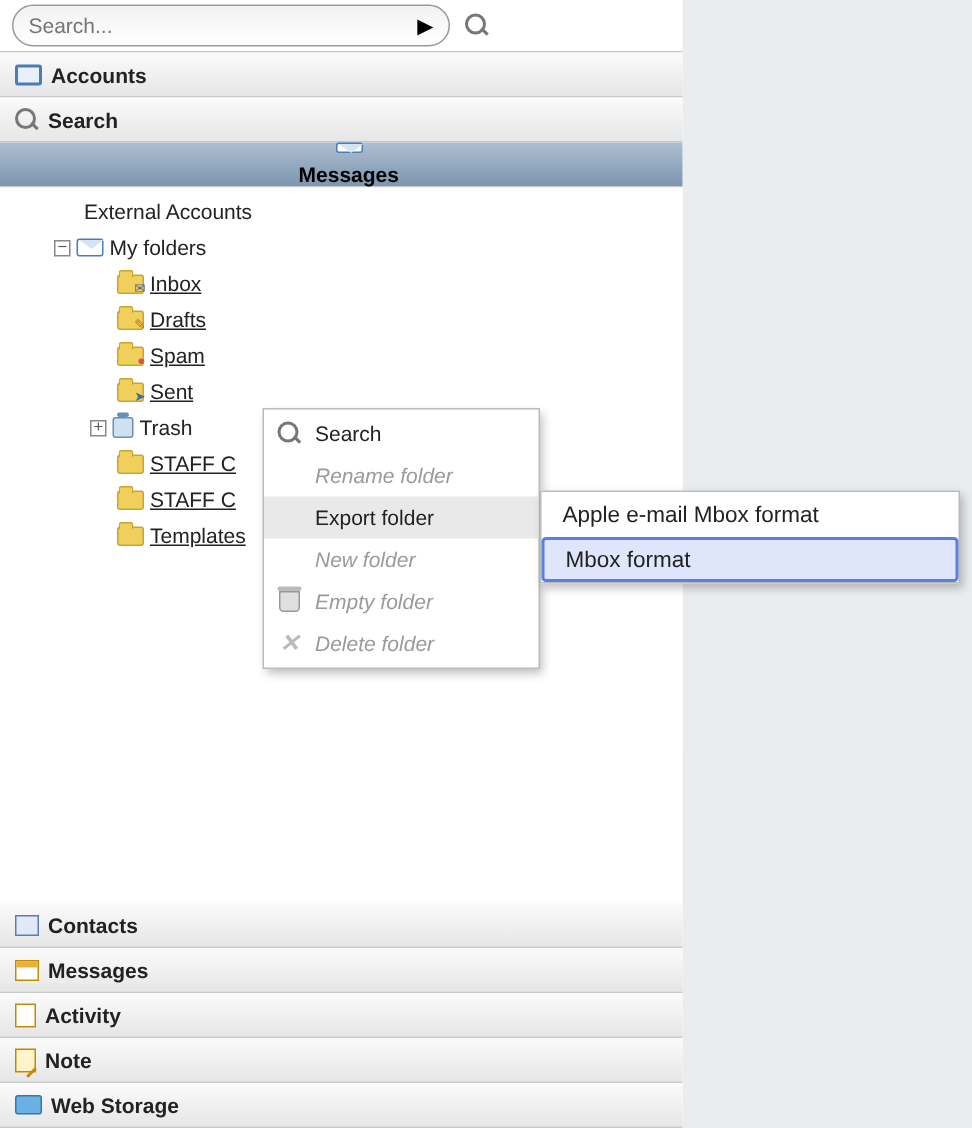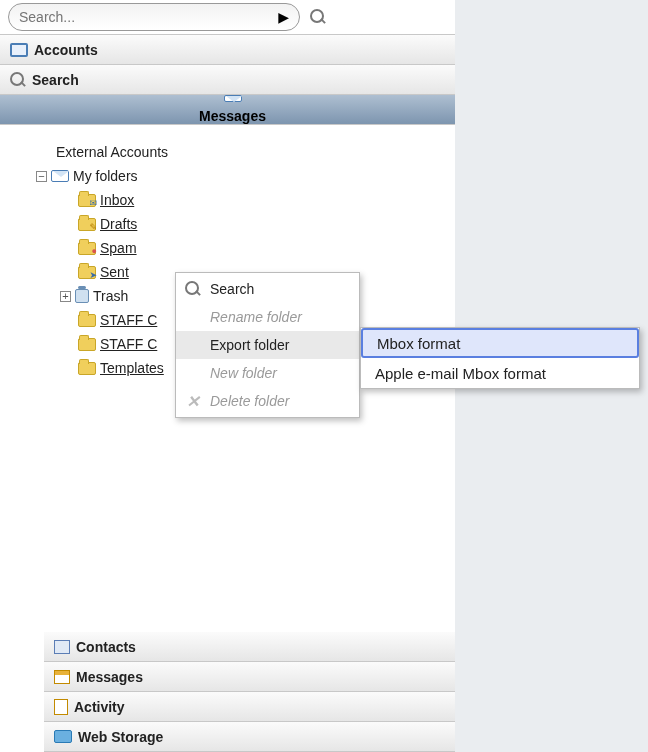--- a/index.html
+++ b/index.html
@@ -13,28 +13,28 @@
 .searchrow { height: 34px; display: flex; align-items: center; padding: 0 10px 0 8px; gap: 6px; }
 .searchbox { flex: 0 0 292px; height: 28px; border: 1px solid #999; border-radius: 14px; display: flex; align-items: center; padding: 0 10px; background: linear-gradient(#f2f2f2,#ffffff); }
 .searchbox input { flex: 1; border: none; outline: none; background: transparent; font-size: 14px; color: #666; }
 .play { font-size: 14px; color: #000; }
 .mag-out { margin-left: 4px; }
 
 .acc { border-top: 1px solid #c8c8c8; }
 .acc-item { height: 30px; display: flex; align-items: center; gap: 6px; padding-left: 10px; background: linear-gradient(#fbfbfb,#e6e6e6); border-bottom: 1px solid #c8c8c8; font-weight: bold; cursor: pointer; }
 .acc-item.active { background: linear-gradient(#aebfd1,#7d95af); color: #000; flex-direction: column; }
 
-.tree { padding: 15px 0 0 28px; height: 378px; background: #fff; position: relative; }
+.tree { padding: 4px 0 0 28px; height: 378px; background: #fff; position: relative; }
 .tree-row { height: 24px; display: flex; align-items: center; gap: 4px; font-size: 14px; cursor: pointer; white-space: nowrap; }
 .tree-row .label { }
 .ind1 { padding-left: 28px; }
 .ind2 { padding-left: 50px; text-decoration: underline; }
 
 .bottom { position: absolute; left: 0; right: 0; bottom: 0; }
-.bottom .acc-item { height: 30px; margin-left: 44px; }
+.bottom .acc-item { height: 30px; }
 
 
 .ctx { position: absolute; left: 175px; top: 272px; width: 185px; background: #fff; border: 1px solid #bbb; box-shadow: 2px 3px 6px rgba(0,0,0,0.25); z-index: 20; padding: 2px 0; }
 .ctx-row { height: 28px; display: flex; align-items: center; gap: 8px; padding-left: 8px; cursor: pointer; }
 .ctx-row.disabled { color: #9a9a9a; cursor: default; font-style: italic; }
 .ctx-row .ico { width: 18px; display: flex; justify-content: center; }
 .ctx-row.hover { background: #e9e9e9; }
 
 
 .sub { position: absolute; left: 360px; top: 327px; width: 280px; background: #fff; border: 1px solid #bbb; box-shadow: 2px 3px 6px rgba(0,0,0,0.25); z-index: 30; }
@@ -154,20 +154,24 @@
     </div>
     <div class="acc-item">
       <span class="ico-cal"></span>
       <span>Messages</span>
     </div>
     <div class="acc-item">
       <span class="ico-act"></span>
       <span>Activity</span>
     </div>
     <div class="acc-item">
+      <span class="ico-note"></span>
+      <span>Note</span>
+    </div>
+    <div class="acc-item">
       <span class="ico-store"></span>
       <span>Web Storage</span>
     </div>
   </div>
 
 </div>
 
 <div class="ctx">
   <div class="ctx-row">
     <span class="ico">
@@ -182,26 +186,32 @@
   <div class="ctx-row hover">
     <span class="ico"></span>
     <span>Export folder</span>
   </div>
   <div class="ctx-row disabled">
     <span class="ico"></span>
     <span>New folder</span>
   </div>
   <div class="ctx-row disabled">
     <span class="ico">
+        <span class="ico-bin"></span>
+      </span>
+    <span>Empty folder</span>
+  </div>
+  <div class="ctx-row disabled">
+    <span class="ico">
         <span class="ico-x">✕</span>
       </span>
     <span>Delete folder</span>
   </div>
 </div>
 
 <div class="sub">
+  <div class="sub-row">
+    <span>Apple e-mail Mbox format</span>
+  </div>
   <div class="sub-row sel">
     <span>Mbox format</span>
   </div>
-  <div class="sub-row">
-    <span>Apple e-mail Mbox format</span>
-  </div>
 </div>
 
 </body></html>

